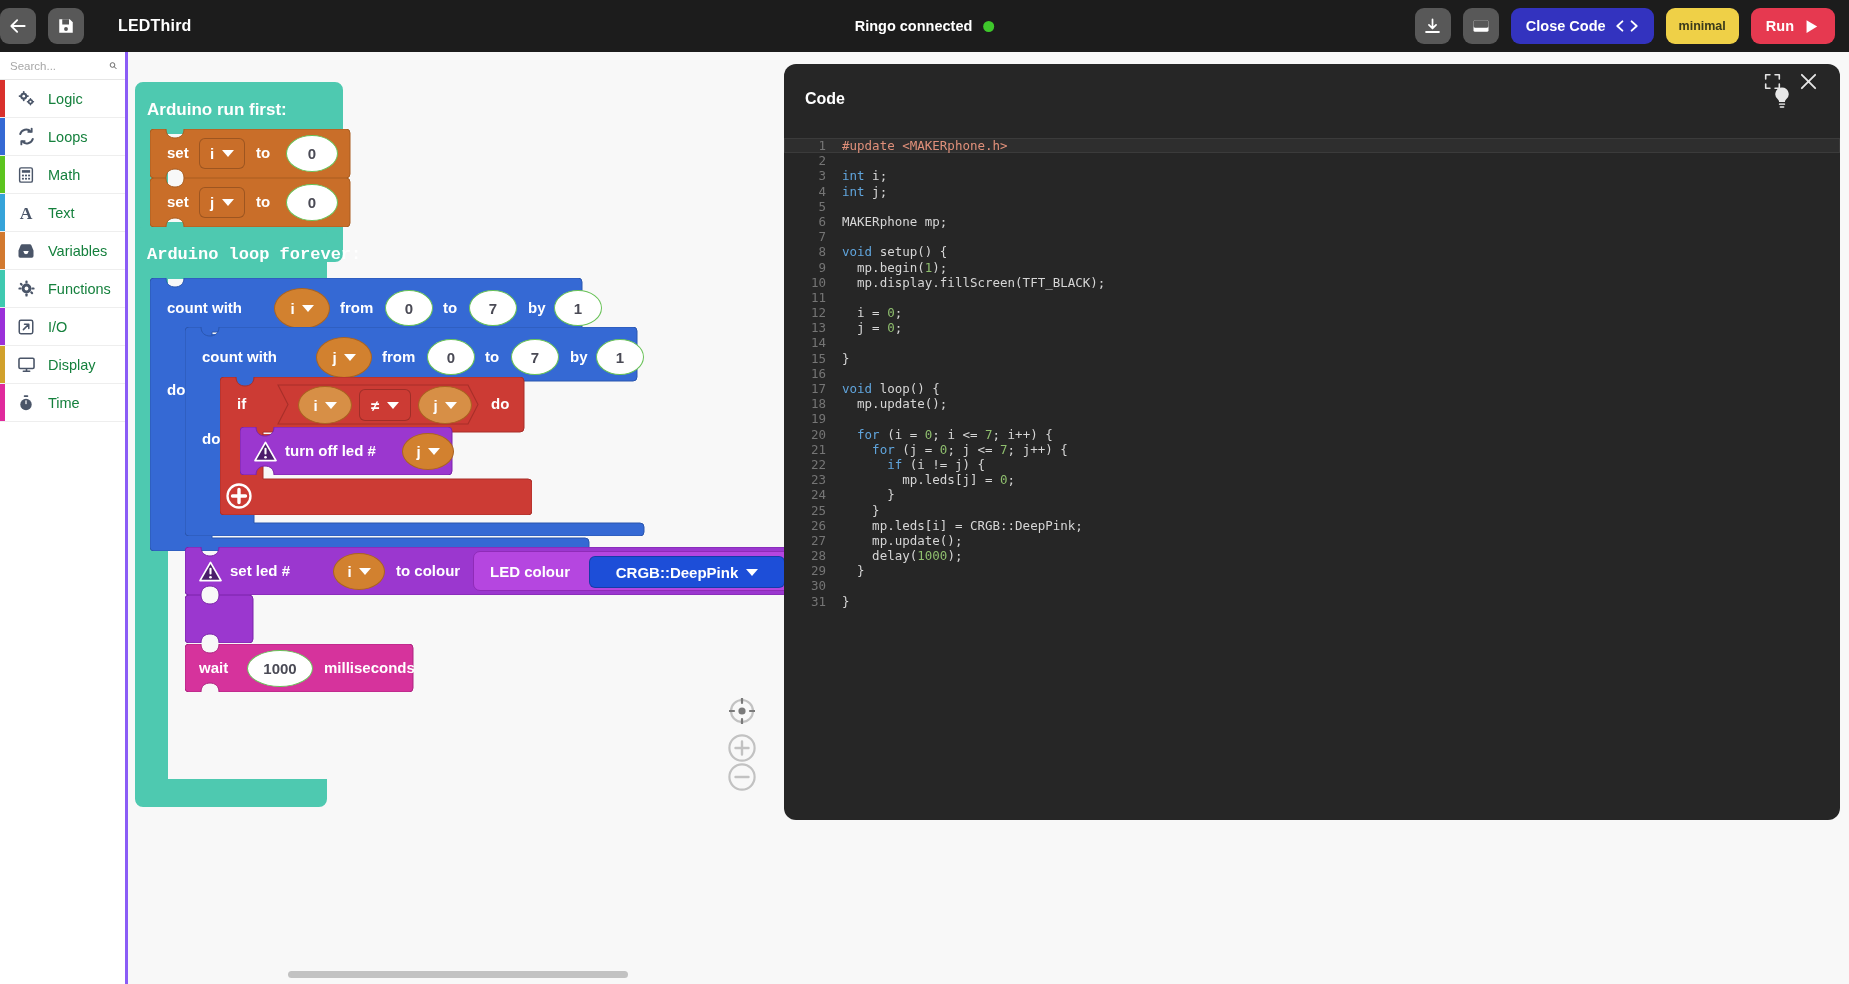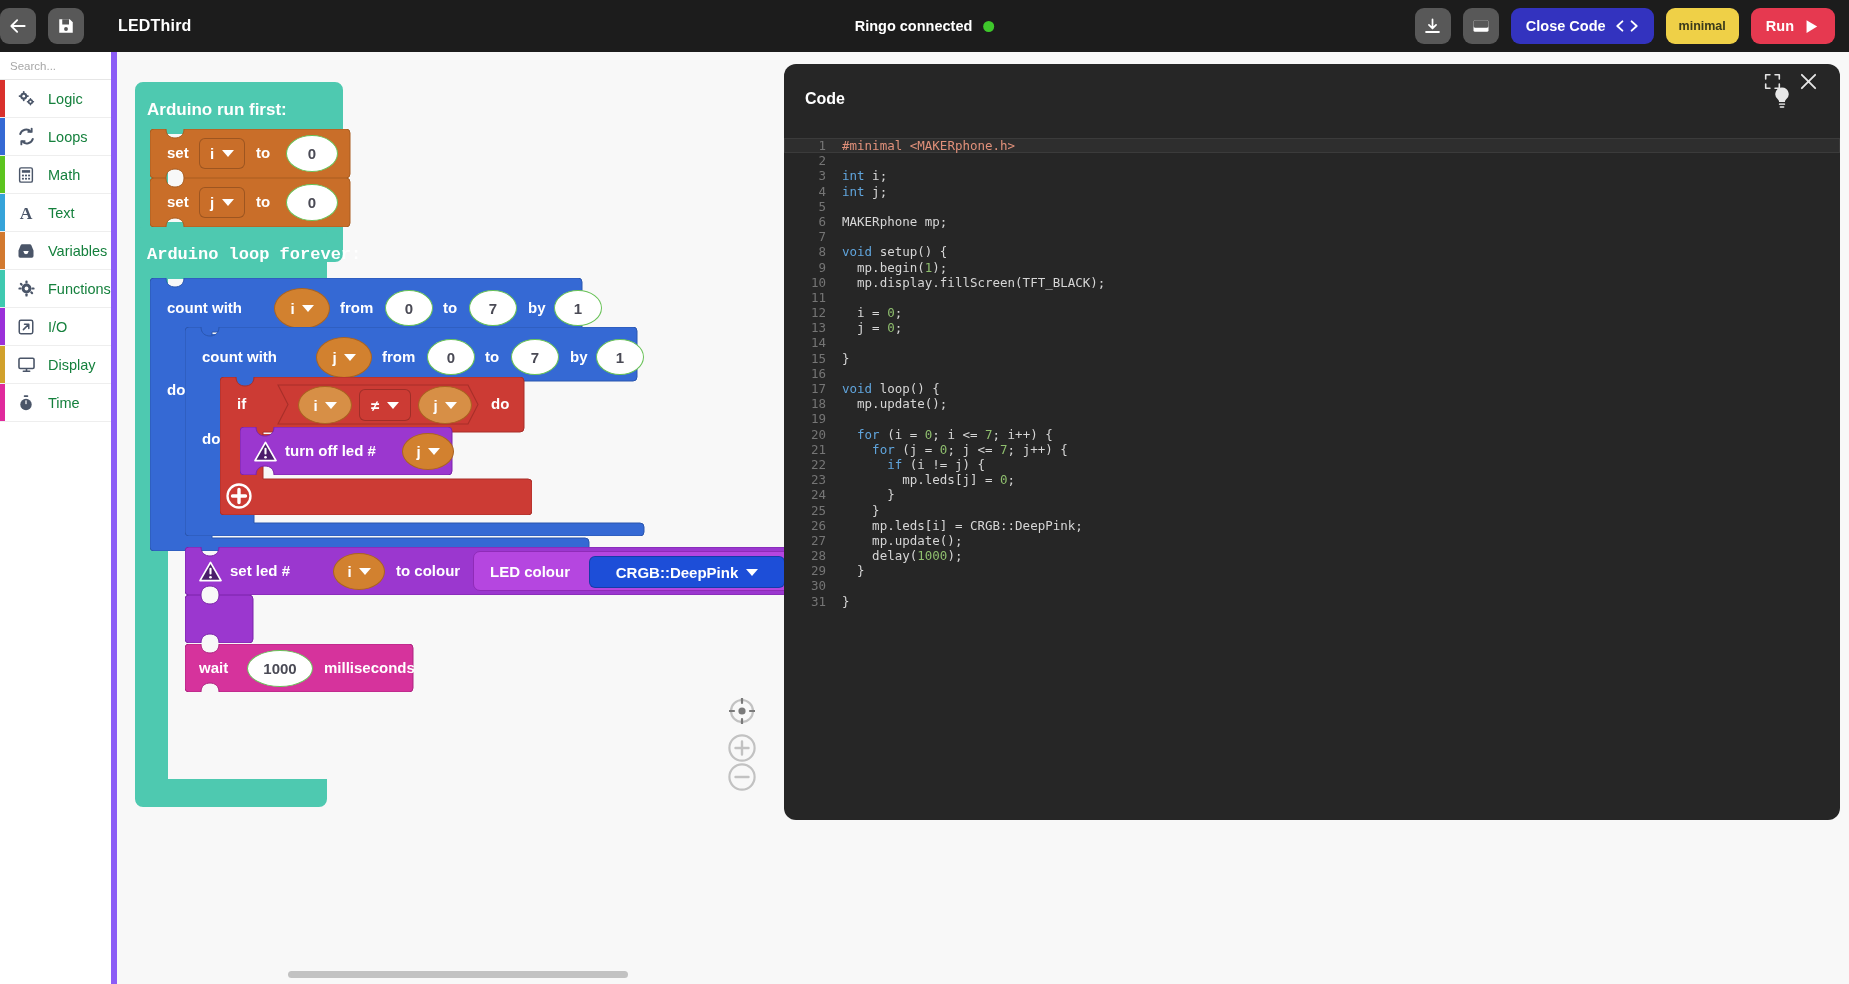--- a/index.html
+++ b/index.html
@@ -39,22 +39,22 @@
     height:36px; border-radius:9px; display:flex; align-items:center;
     justify-content:center; gap:9px; padding:0 15px; cursor:pointer;
     font-size:14.5px; font-weight:bold; color:#fff;
   }
   .btn-closecode{ background:#3333bf; }
   .btn-minimal{ background:#efd047; color:#3a3a1b; font-size:12.5px; padding:0 13px;}
   .btn-run{ background:#e63950; }
 
   
   .sidebar{
-    position:absolute; top:52px; left:0; width:117px; height:932px;
-    background:#fff; border-right:6px solid #8b5cf6;
+    position:absolute; top:52px; left:0; width:128px; height:932px;
+    background:#fff; border-right:3px solid #8b5cf6;
   }
   .search-row{
     height:28px; display:flex; align-items:center; padding:0 8px 0 10px;
     border-bottom:1px solid #e6e6e6; gap:4px;
   }
   .search-row input{
     border:none; outline:none; font-size:11.5px; color:#888;
     font-family:"Liberation Sans", sans-serif; width:95px; background:transparent;
   }
   .search-row input::placeholder{ color:#a7a7a7; }
@@ -549,21 +549,21 @@
       <div>
         <svg width="19" height="19" viewBox="0 0 20 20">
           <path d="M3 3l14 14M17 3L3 17" stroke="#e4e4e4" stroke-width="2" stroke-linecap="round"></path>
         </svg>
       </div>
     </div>
   </div>
   <div class="code-body" id="code-body">
       <div class="cline hl">
         <span class="lno">1</span>
-        <span class="ccode"><span class="k-pre">#minimal</span> <span class="k-pre">&lt;MAKERphone.h&gt;</span></span>
+        <span class="ccode"><span class="k-pre">#update</span> <span class="k-pre">&lt;MAKERphone.h&gt;</span></span>
       </div>
       <div class="cline">
         <span class="lno">2</span>
         <span class="ccode"></span>
       </div>
       <div class="cline">
         <span class="lno">3</span>
         <span class="ccode"><span class="k-type">int</span> i;</span>
       </div>
       <div class="cline">

